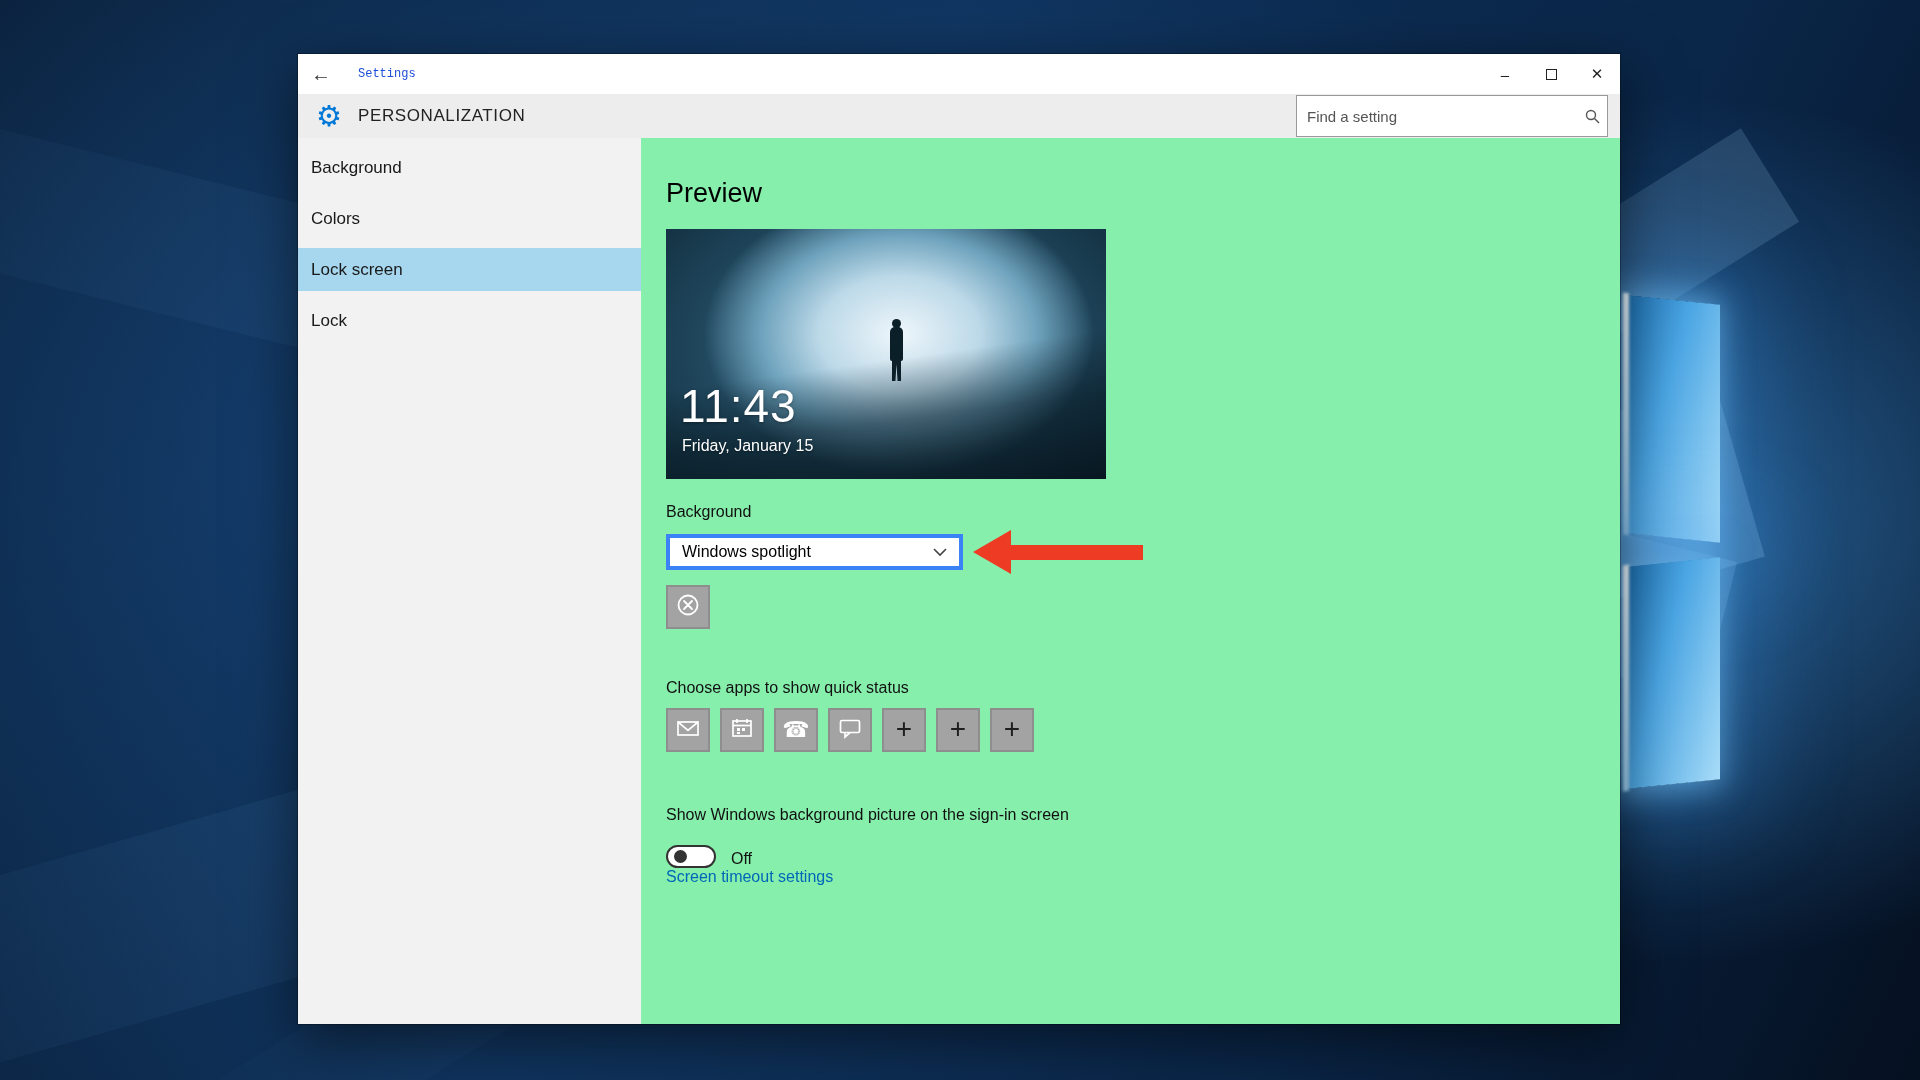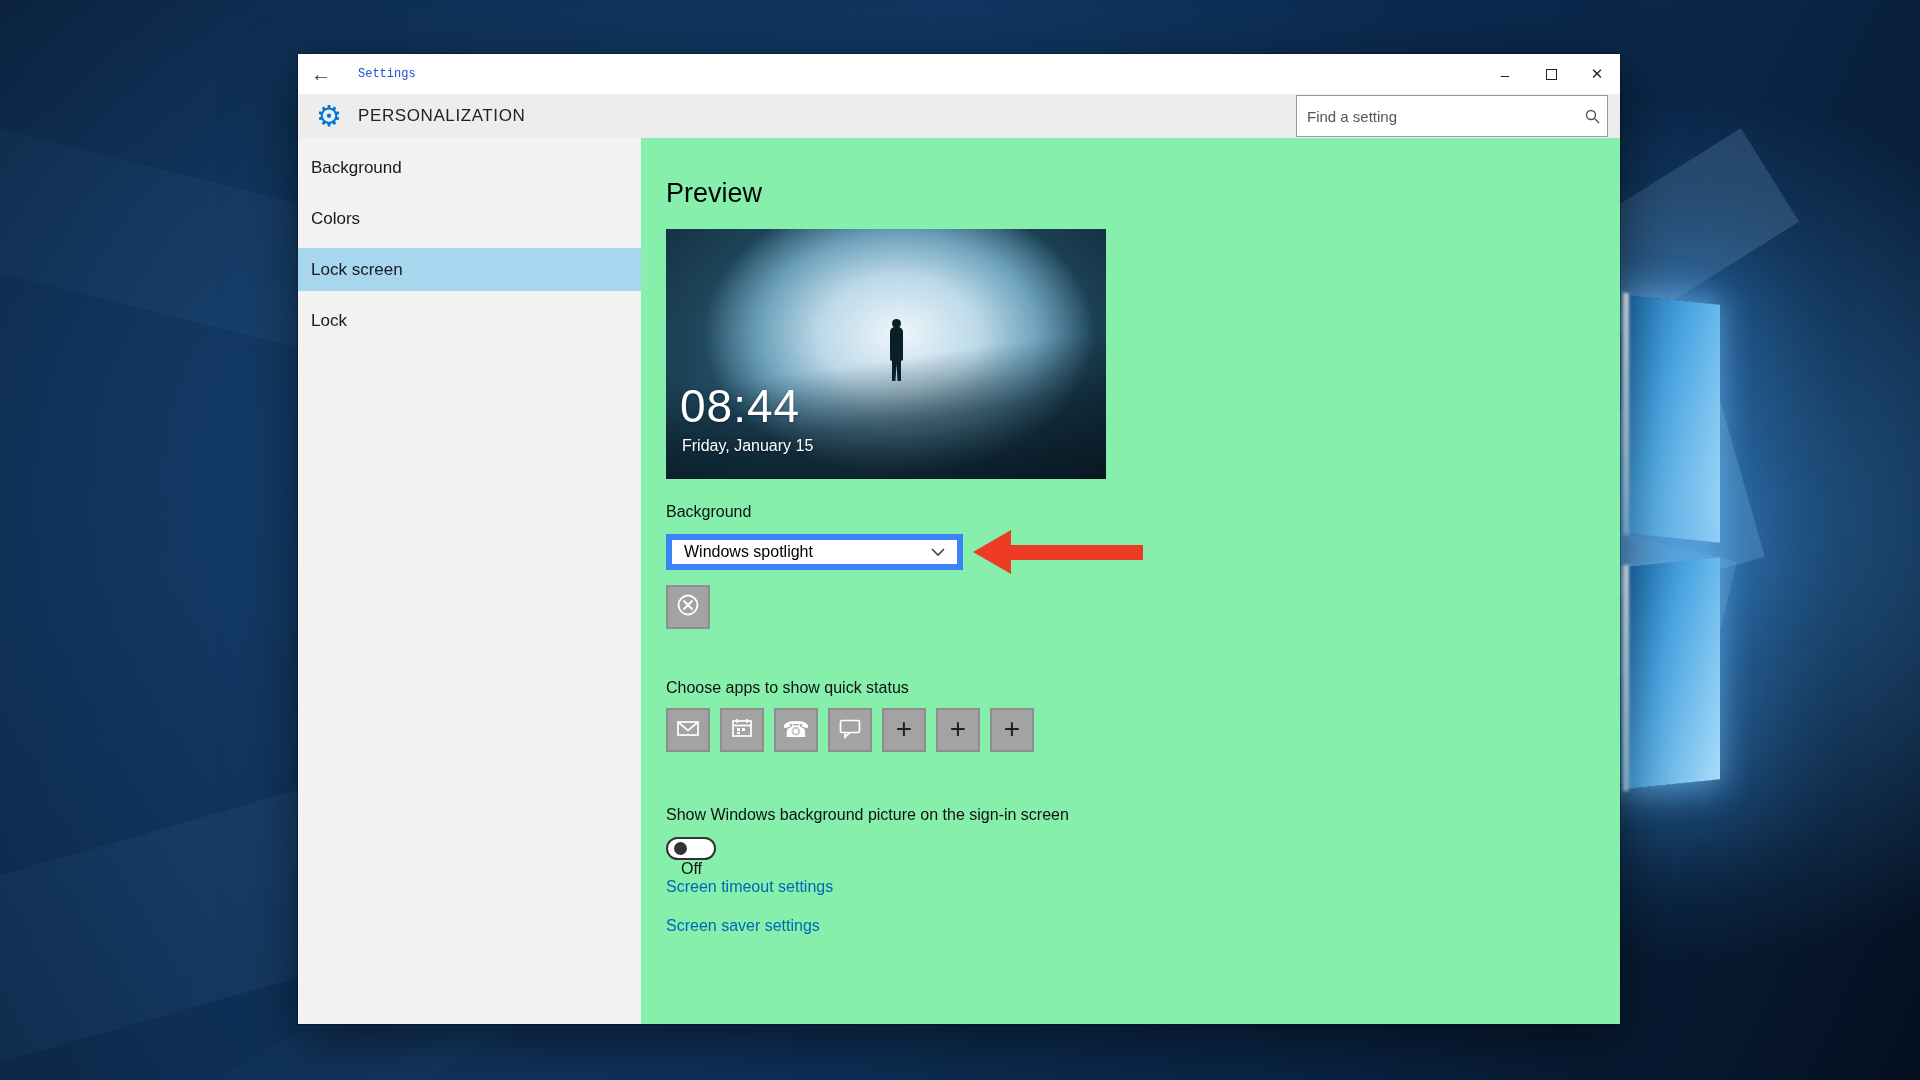--- a/index.html
+++ b/index.html
@@ -78,38 +78,38 @@
     clip-path: polygon(0 0, 100% 0, 100% 100%, 62% 100%, 50% 30%, 38% 100%, 0 100%); z-index:2; }
   .lp-time { position: absolute; left: 14px; bottom: 46px; font-size: 46px; font-weight: 200; color: #fff; z-index: 3;
     text-shadow: 0 1px 3px rgba(0,0,0,.35); letter-spacing: 1px; }
   .lp-date { position: absolute; left: 16px; bottom: 24px; font-size: 16px; font-weight: 300; color: #fff; z-index: 3;
     text-shadow: 0 1px 2px rgba(0,0,0,.35); }
 
   .field-label { font-size: 16px; color: #111; }
   .lbl-background { margin-top: 24px; }
 
   .select-row { display: flex; align-items: center; margin-top: 9px; }
-  .select-box { width: 297px; height: 36px; border: 6px solid #3b82f6; background: #fff; display: flex;
+  .select-box { width: 297px; height: 36px; border: 4px solid #3b82f6; background: #fff; display: flex;
     align-items: center; justify-content: space-between; padding: 0 12px; font-size: 16px; color: #000; cursor: pointer; }
 
   .arrow { display: flex; align-items: center; margin-left: 10px; }
   .arrow-head { width: 0; height: 0; border-top: 22px solid transparent; border-bottom: 22px solid transparent; border-right: 38px solid #ee3b24; }
   .arrow-shaft { width: 132px; height: 15px; background: #ee3b24; }
 
   .lbl-detailed { margin-top: 52px; }
   .tile-row { display: flex; gap: 10px; margin-top: 11px; }
   .tile { width: 44px; height: 44px; background: #a3a3a3; border: 2px solid #8e8e8e; display: flex;
     align-items: center; justify-content: center; cursor: pointer; }
   .tile .plus { font-size: 28px; font-weight: 300; color: #1f1f1f; line-height: 1; margin-top: -2px; }
   .tile .uni { color: #fff; font-size: 22px; line-height: 1; }
 
   .lbl-quick { margin-top: 50px; }
 
   .lbl-signin { margin-top: 54px; }
-  .toggle-row { display: flex; align-items: flex-start; margin-top: 13px; flex-direction: column; }
+  .toggle-row { display: flex; align-items: flex-end; margin-top: 21px; }
   .toggle { width: 50px; height: 23px; border: 2px solid #333; border-radius: 13px; background: #fff; position: relative; cursor: pointer; }
   .toggle::before { content:""; position:absolute; left: 6px; top: 3px; width: 13px; height: 13px; border-radius: 50%; background: #333; }
   .toggle-label { margin-left: 15px; font-size: 16px; color: #111; }
 
   .link { display: block; font-size: 16px; color: #0067b8; text-decoration: none; cursor: pointer; }
   .link-1 { }
   .link-2 { margin-top: 21px; }
 </style>
 </head>
 <body>
@@ -170,21 +170,21 @@
           </div>
       </div>
 
       <div class="main">
         <div class="preview-heading">Preview</div>
 
         <div class="lock-preview">
           <div class="fig-head"></div>
           <div class="fig-body"></div>
           <div class="fig-legs"></div>
-          <div class="lp-time">08:44</div>
+          <div class="lp-time">11:43</div>
           <div class="lp-date">Friday, January 15</div>
         </div>
 
         <div class="field-label lbl-background">Background</div>
 
         <div class="select-row">
           <div class="select-box">
             <span>Windows spotlight</span>
             <span>
               <svg width="14" height="9" viewBox="0 0 14 9">
@@ -254,17 +254,16 @@
             </div>
         </div>
 
         <div class="field-label lbl-signin">Show Windows background picture on the sign-in screen</div>
         <div class="toggle-row">
           <div class="toggle"></div>
           <span class="toggle-label">Off</span>
         </div>
 
         <a class="link link-1">Screen timeout settings</a>
-        <a class="link link-2">Screen saver settings</a>
       </div>
     </div>
   </div>
 </div>
 
 </body></html>

